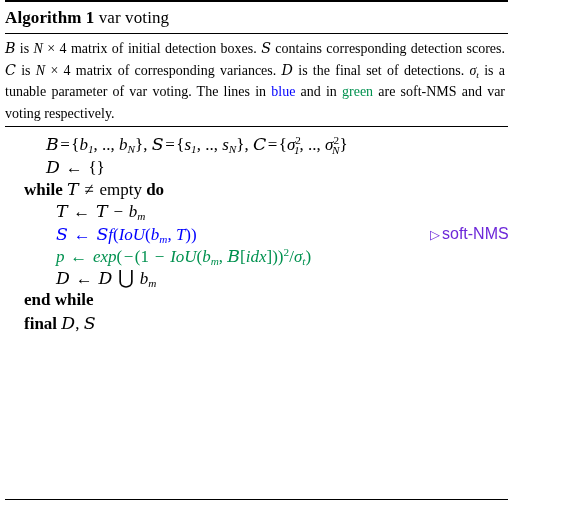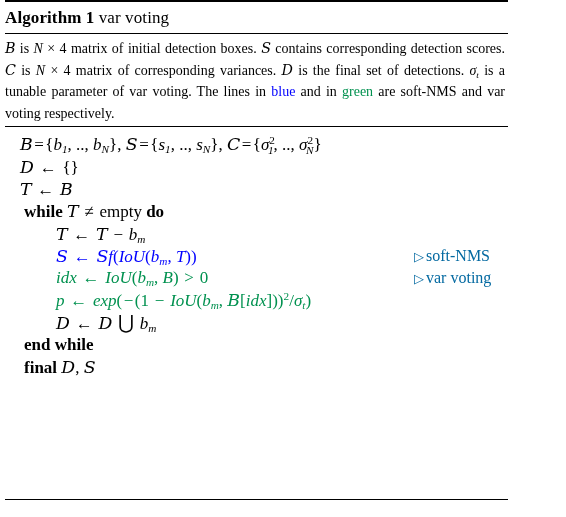--- a/index.html
+++ b/index.html
@@ -79,34 +79,34 @@
     height: 22.3px;
     line-height: 22.3px;
     white-space: nowrap;
   }
   .algo-line .line-code {
     display: inline-block;
     vertical-align: top;
   }
   .algo-line .line-comment {
     position: absolute;
-    left: 414px;
+    left: 430px;
     top: 0;
-    color: #0369a1;
-    font-family: Liberation Serif, serif;
+    color: #6d28d9;
+    font-family: Liberation Sans, sans-serif;
     font-size: 16px;
   }
   .line-comment .tri {
     font-size: 13px;
     padding-right: 2px;
   }
 
   
   .ind-0 { padding-left: 24px; }
-  .ind-1 { padding-left: 20px; }
+  .ind-1 { padding-left: 46px; }
   .ind-2 { padding-left: 56px; }
 
   .kw { font-weight: bold; font-family: Liberation Serif, serif; }
   .mathrm { font-style: normal; }
   .op { font-style: normal; padding: 0 1.5px; }
 
   sub, sup {
     font-size: 0.66em;
     font-style: italic;
     line-height: 0;
@@ -140,42 +140,35 @@
   <div id="algo-body">
 
     <div class="algo-line ind-1">
       <span class="line-code"><span class="mathcal">B</span><span class="op">=</span>{<span class="mathit">b</span><sub>1</sub>, .., <span class="mathit">b</span><sub>N</sub>}, <span class="mathcal">S</span><span class="op">=</span>{<span class="mathit">s</span><sub>1</sub>, .., <span class="mathit">s</span><sub>N</sub>}, <span class="mathcal">C</span><span class="op">=</span>{<span class="mathit">σ</span><sup class="num">2</sup><sub style="margin-left:-7px">1</sub>, .., <span class="mathit">σ</span><sup class="num">2</sup><sub style="margin-left:-7px">N</sub>}</span>
     </div>
 
     <div class="algo-line ind-1">
       <span class="line-code"><span class="mathcal">D</span> <span class="op">←</span> {}</span>
     </div>
 
-    <div class="algo-line ind-1">
-      <span class="line-code"><span class="mathcal">T</span> <span class="op">←</span> <span class="mathcal">B</span></span>
-    </div>
 
     <div class="algo-line ind-0">
       <span class="line-code"><span class="kw">while</span> <span class="mathcal">T</span> <span class="op">≠</span> <span class="mathrm">empty</span> <span class="kw">do</span></span>
     </div>
 
 
     <div class="algo-line ind-2">
       <span class="line-code"><span class="mathcal">T</span> <span class="op">←</span> <span class="mathcal">T</span> <span class="op">−</span> <span class="mathit">b</span><sub>m</sub></span>
     </div>
 
     <div class="algo-line ind-2 c-blue">
       <span class="line-code"><span class="mathcal">S</span> <span class="op">←</span> <span class="mathcal">S</span><span class="mathit">f</span>(<span class="mathit">IoU</span>(<span class="mathit">b</span><sub>m</sub>, <span class="mathit">T</span>))</span>
       <span class="line-comment"><span class="tri">▷</span><span>soft-NMS</span></span>
     </div>
 
-    <div class="algo-line ind-2 c-green">
-      <span class="line-code"><span class="mathit">idx</span> <span class="op">←</span> <span class="mathit">IoU</span>(<span class="mathit">b</span><sub>m</sub>, <span class="mathit">B</span>) <span class="op">&gt;</span> 0</span>
-      <span class="line-comment"><span class="tri">▷</span><span>var voting</span></span>
-    </div>
 
     <div class="algo-line ind-2 c-green">
       <span class="line-code"><span class="mathit">p</span> <span class="op">←</span> <span class="mathit">exp</span>(<span class="op">−</span>(1 <span class="op">−</span> <span class="mathit">IoU</span>(<span class="mathit">b</span><sub>m</sub>, <span class="mathcal">B</span>[<span class="mathit">idx</span>]))<sup class="num">2</sup>/<span class="mathit">σ</span><sub>t</sub>)</span>
     </div>
 
 
     <div class="algo-line ind-2">
       <span class="line-code"><span class="mathcal">D</span> <span class="op">←</span> <span class="mathcal">D</span> <span class="op" style="font-size:1.15em">⋃</span> <span class="mathit">b</span><sub>m</sub></span>
     </div>
 

